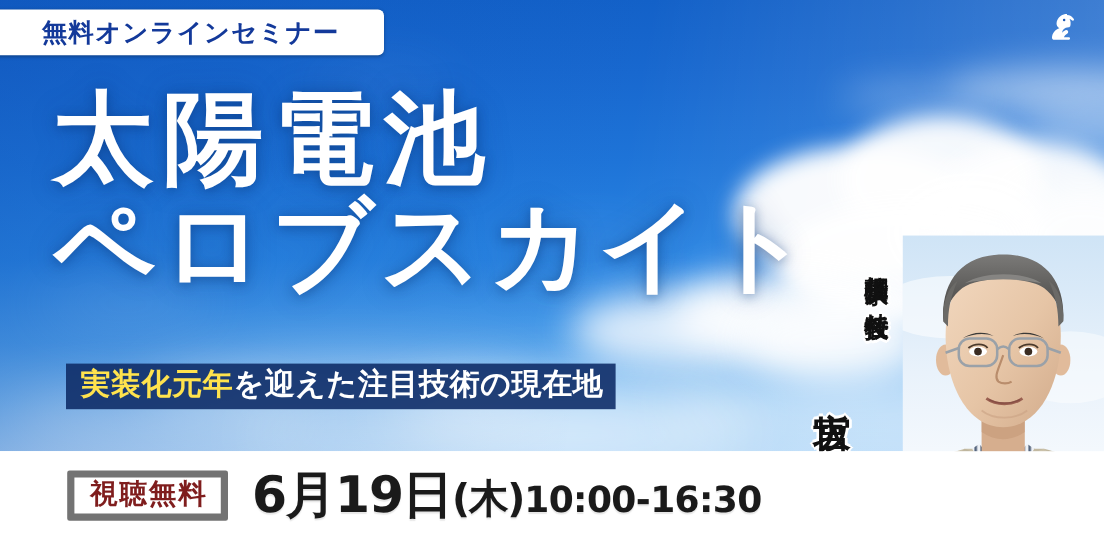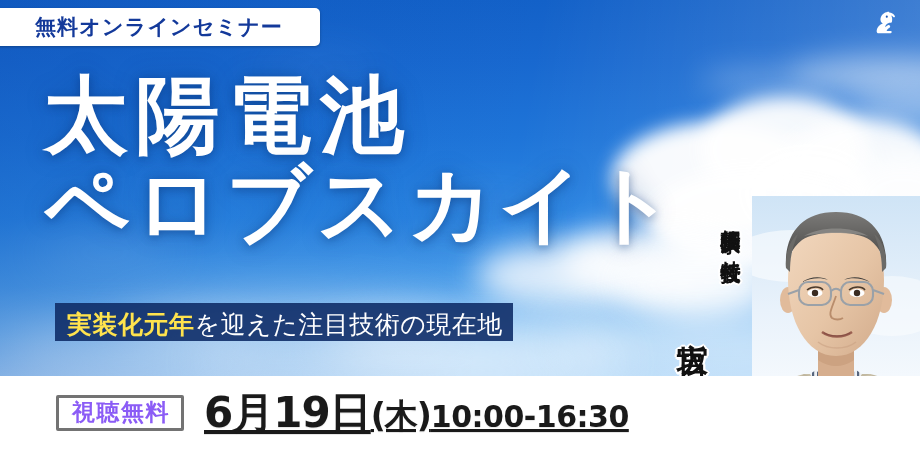--- a/index.html
+++ b/index.html
@@ -153,35 +153,35 @@
   .title-line.l2 { letter-spacing: 8px; }
 
   
   .subtitle-band {
     position: absolute;
     left: 55px;
     top: 303px;
     height: 38px;
     padding: 0 10px 0 12px;
     display: flex;
-    align-items: flex-end;
+    align-items: flex-start;
     background: rgba(16,46,104,0.90);
     white-space: nowrap;
   }
   .subtitle-band .hl {
     color: #ffe34d;
     font-size: 25px;
     font-weight: bold;
     letter-spacing: 0.5px;
     font-family: "DejaVu Sans", "Liberation Sans", sans-serif;
   }
   .subtitle-band .rest {
     color: #ffffff;
     font-size: 25px;
-    font-weight: normal;
+    font-weight: bold;
     letter-spacing: 0.5px;
     font-family: "DejaVu Sans", "Liberation Sans", sans-serif;
   }
 
   
   .speaker {
     position: absolute;
     left: 672px;
     top: 214px;
     display: flex;
@@ -234,40 +234,39 @@
     width: 920px;
     height: 74px;
     background: #ffffff;
     display: flex;
     align-items: center;
     padding-left: 56px;
     box-sizing: border-box;
     z-index: 7;
   }
   .free-badge {
-    border: 3px solid #737373;
-    color: #8b5cf6;
+    border: 6px solid #737373;
+    color: #7f1d1d;
     font-size: 23px;
     font-weight: bold;
     letter-spacing: 1.5px;
     padding: 3px 11px 4px 13px;
     border-radius: 2px;
     line-height: 1;
     white-space: nowrap;
     font-family: "DejaVu Sans", "Liberation Sans", sans-serif;
   }
   .datetime {
     margin-left: 20px;
     display: flex;
     align-items: baseline;
     color: #1a1a1a;
     white-space: nowrap;
     font-family: "DejaVu Sans", "Liberation Sans", sans-serif;
     text-shadow: 0 1px 1px rgba(0,0,0,0.10);
-    text-decoration: underline;
   }
   .dt-big   { font-size: 42px; font-weight: bold; letter-spacing: -1px; }
   .dt-mid   { font-size: 33px; font-weight: bold; letter-spacing: -1px; }
   .dt-small { font-size: 30px; font-weight: bold; letter-spacing: -0.5px; }
 </style>
 </head>
 <body>
 
 <div id="banner">
 

